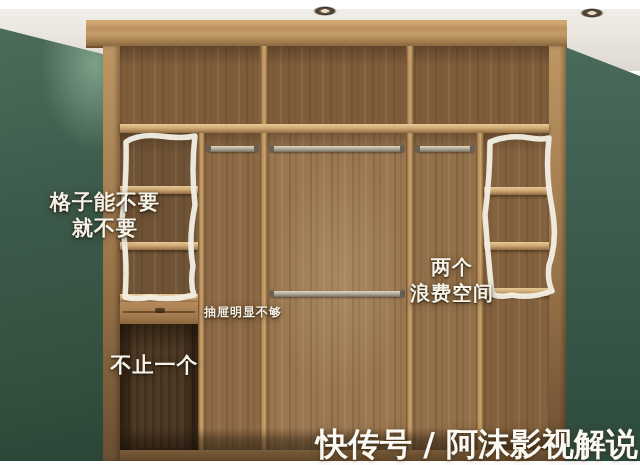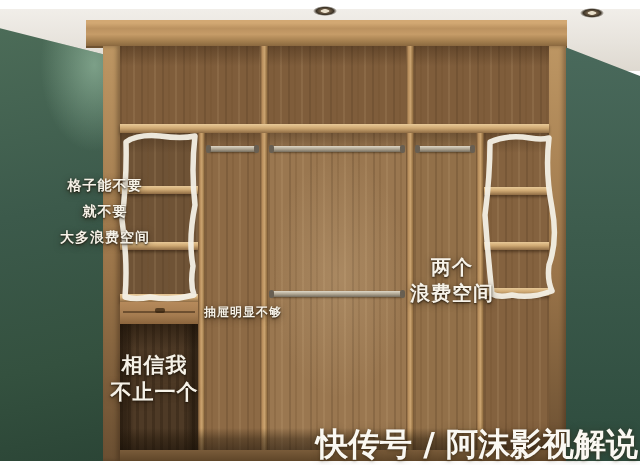--- a/index.html
+++ b/index.html
@@ -118,32 +118,30 @@
   <div class="abs shelf" style="left:484px;top:288px;width:65px;height:8px;"></div>
 
   <div class="abs base-shadow" style="left:120px;top:428px;width:429px;height:24px;"></div>
   <div class="abs bottom-rail grain" style="left:120px;top:450px;width:429px;height:11px;"></div>
 
   <svg class="abs circles" style="left:0;top:0;" width="640" height="465" viewBox="0 0 640 465">
     <path d="M126 142 Q138 134 160 136 Q182 139 195 136 Q191 170 195 205 Q188 240 193 266 Q190 284 194 295 Q172 301 150 297 Q136 300 125 297 Q128 262 122 220 Q127 178 126 142 Z" fill="none" stroke="#f2eee3" stroke-width="5.5" stroke-linejoin="round" stroke-linecap="round" opacity="0.96"></path>
     <path d="M490 142 Q508 134 530 138 Q542 140 549 138 Q545 172 552 208 Q558 240 549 265 Q547 280 552 291 Q530 299 512 295 Q499 298 492 294 Q488 256 485 215 Q490 176 490 142 Z" fill="none" stroke="#f2eee3" stroke-width="5.5" stroke-linejoin="round" stroke-linecap="round" opacity="0.96"></path>
   </svg>
 
-  <div class="abs note" style="left:30px;top:172px;width:150px;font-size:14px;line-height:26px;">
+  <div class="abs note" style="left:30px;top:189px;width:150px;font-size:21px;line-height:26px;">
     <div>格子能不要</div>
     <div>就不要</div>
-    <div>大多浪费空间</div>
   </div>
 
   <div class="abs note" style="left:178px;top:300px;width:130px;font-size:12px;line-height:25px;">
     <div>抽屉明显不够</div>
   </div>
 
   <div class="abs note" style="left:92px;top:352px;width:125px;font-size:21px;line-height:27px;">
-    <div>相信我</div>
     <div>不止一个</div>
   </div>
 
   <div class="abs note" style="left:398px;top:254px;width:108px;font-size:20px;line-height:26px;">
     <div>两个</div>
     <div>浪费空间</div>
   </div>
 
   <div class="abs watermark" style="left:308px;top:423px;width:330px;font-size:32px;text-align:right;">快传号 / 阿沫影视解说</div>
 

